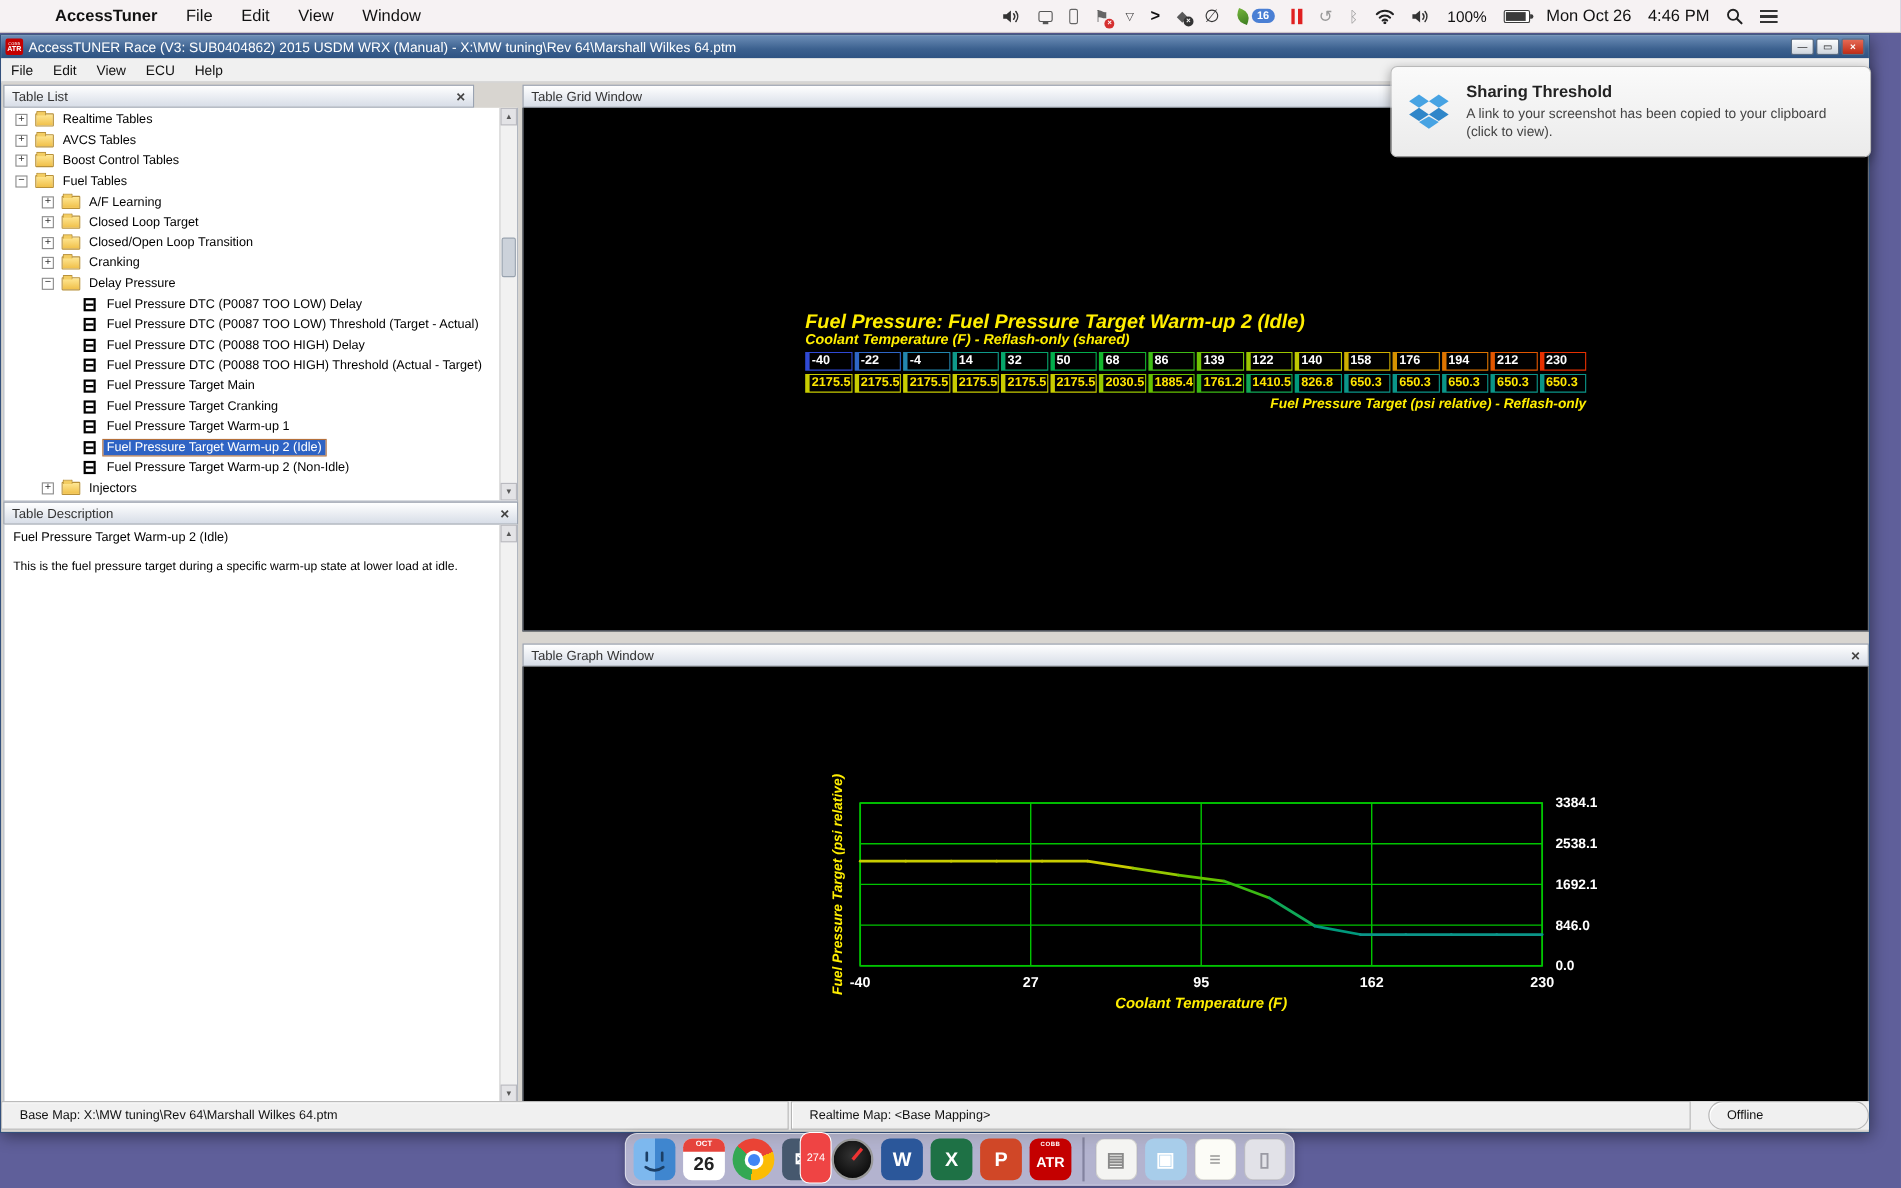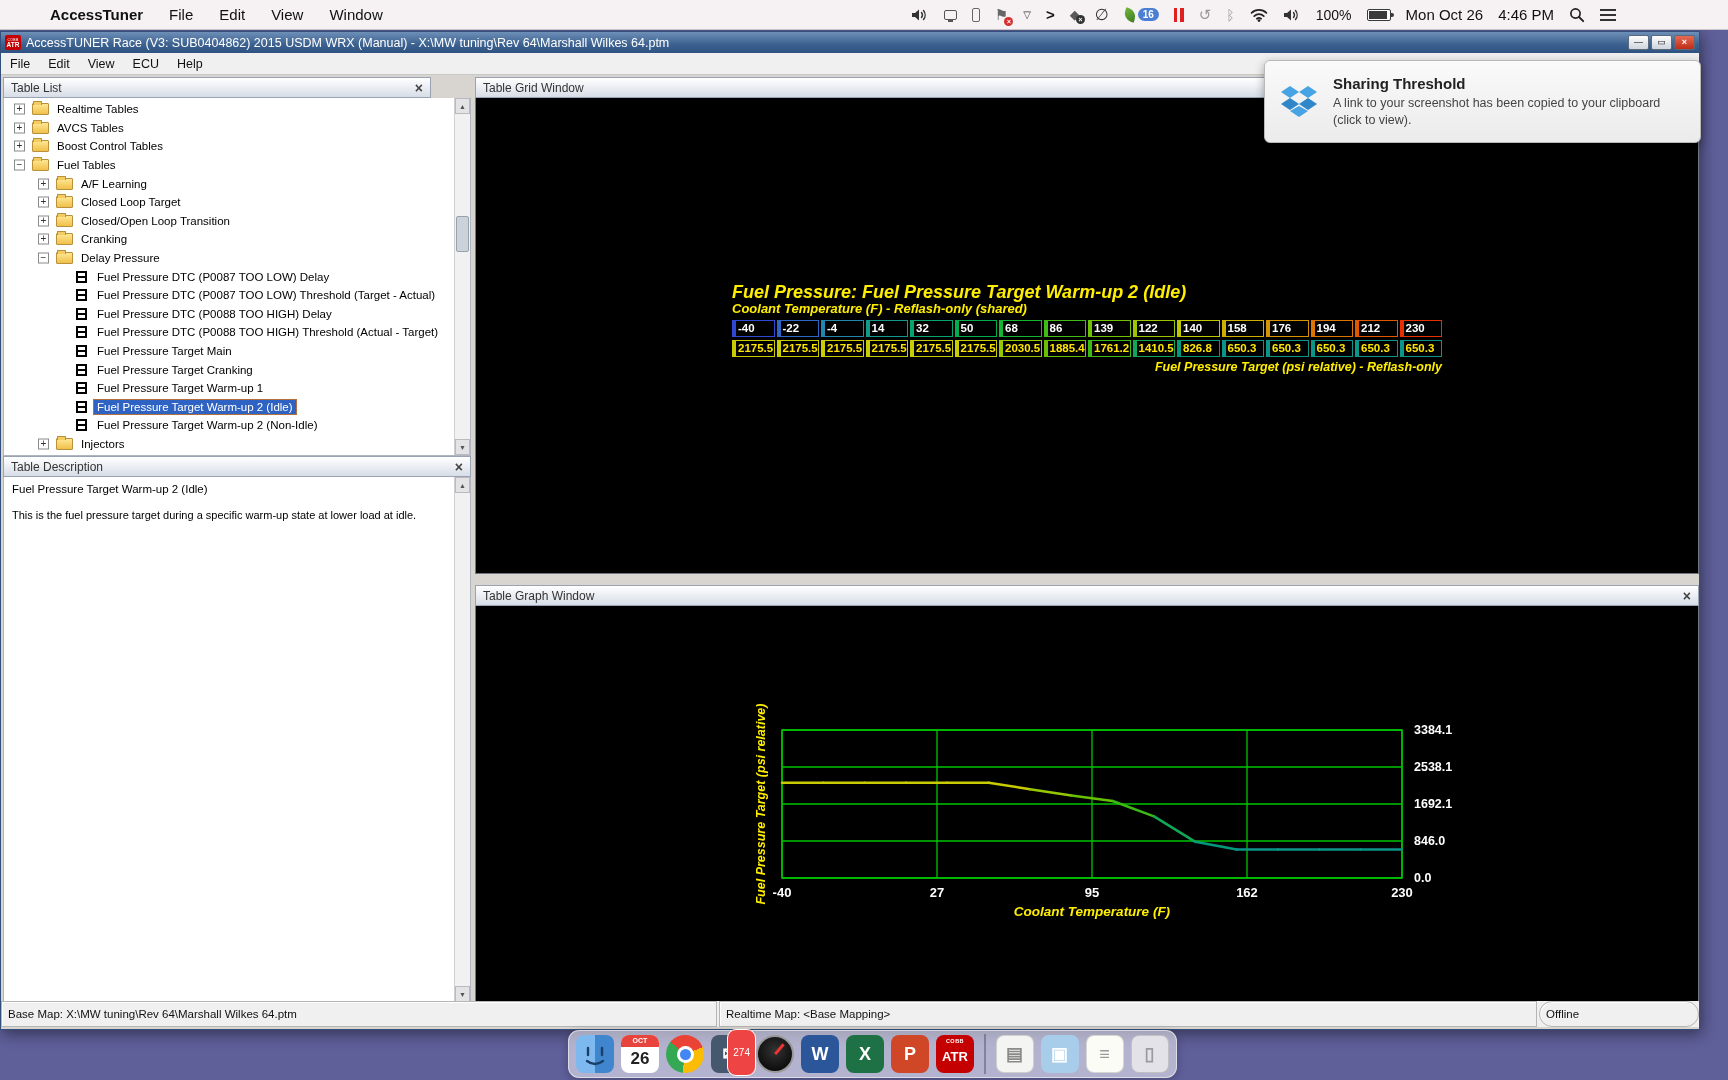--- a/index.html
+++ b/index.html
@@ -110,22 +110,22 @@
   .gcell{width:42.5px;height:17px;margin-right:2px;border:1px solid;border-left-width:4px;
     font-size:11.5px;font-weight:bold;line-height:14px;padding-left:2px;color:#fff;background:#000;}
   .gcell.v{color:#ffe600;}
   .gcap{position:absolute;left:256px;top:262px;width:710px;text-align:right;font-size:12.5px;
     font-weight:bold;font-style:italic;color:#ffee00;}
 
   
   .statusbar{position:absolute;left:0;bottom:2px;right:0;height:26px;background:#f0f0f0;display:flex;
     font-size:11.5px;color:#111;align-items:stretch;}
   .ssec{border:1px solid #b5b5b5;box-shadow:inset 1px 1px 0 #fff;display:flex;align-items:center;
-    padding:0 6px;white-space:nowrap;overflow:hidden;}
-  .ssec.s1{width:716px;} .ssec.s2{width:818px;margin-left:2px;} .ssec.s3{flex:1;margin-left:2px;border-radius:13px;}
+    padding:0 16px;white-space:nowrap;overflow:hidden;}
+  .ssec.s1{width:716px;} .ssec.s2{width:818px;margin-left:2px;} .ssec.s3{flex:1;margin-left:16px;border-radius:13px;}
 
   
   .dock{position:absolute;left:568px;top:1030px;height:48px;background:rgba(248,248,252,.55);
     border:1px solid rgba(255,255,255,.55);border-radius:11px;display:flex;align-items:center;
     padding:0 7px;gap:7px;z-index:40;box-shadow:0 2px 8px rgba(0,0,0,.25);}
   .dicon{width:38px;height:38px;border-radius:8px;position:relative;flex:none;
     display:flex;align-items:center;justify-content:center;font-weight:bold;}
   .dsep{width:1.5px;height:40px;background:rgba(40,40,70,.35);flex:none;margin:0 3px;}
   .dbadge{position:absolute;top:-6px;right:-7px;background:#ef4444;color:#fff;font-size:10px;
     font-weight:normal;border-radius:9px;padding:17px 5px;border:1.5px solid #fff;line-height:11px;}

